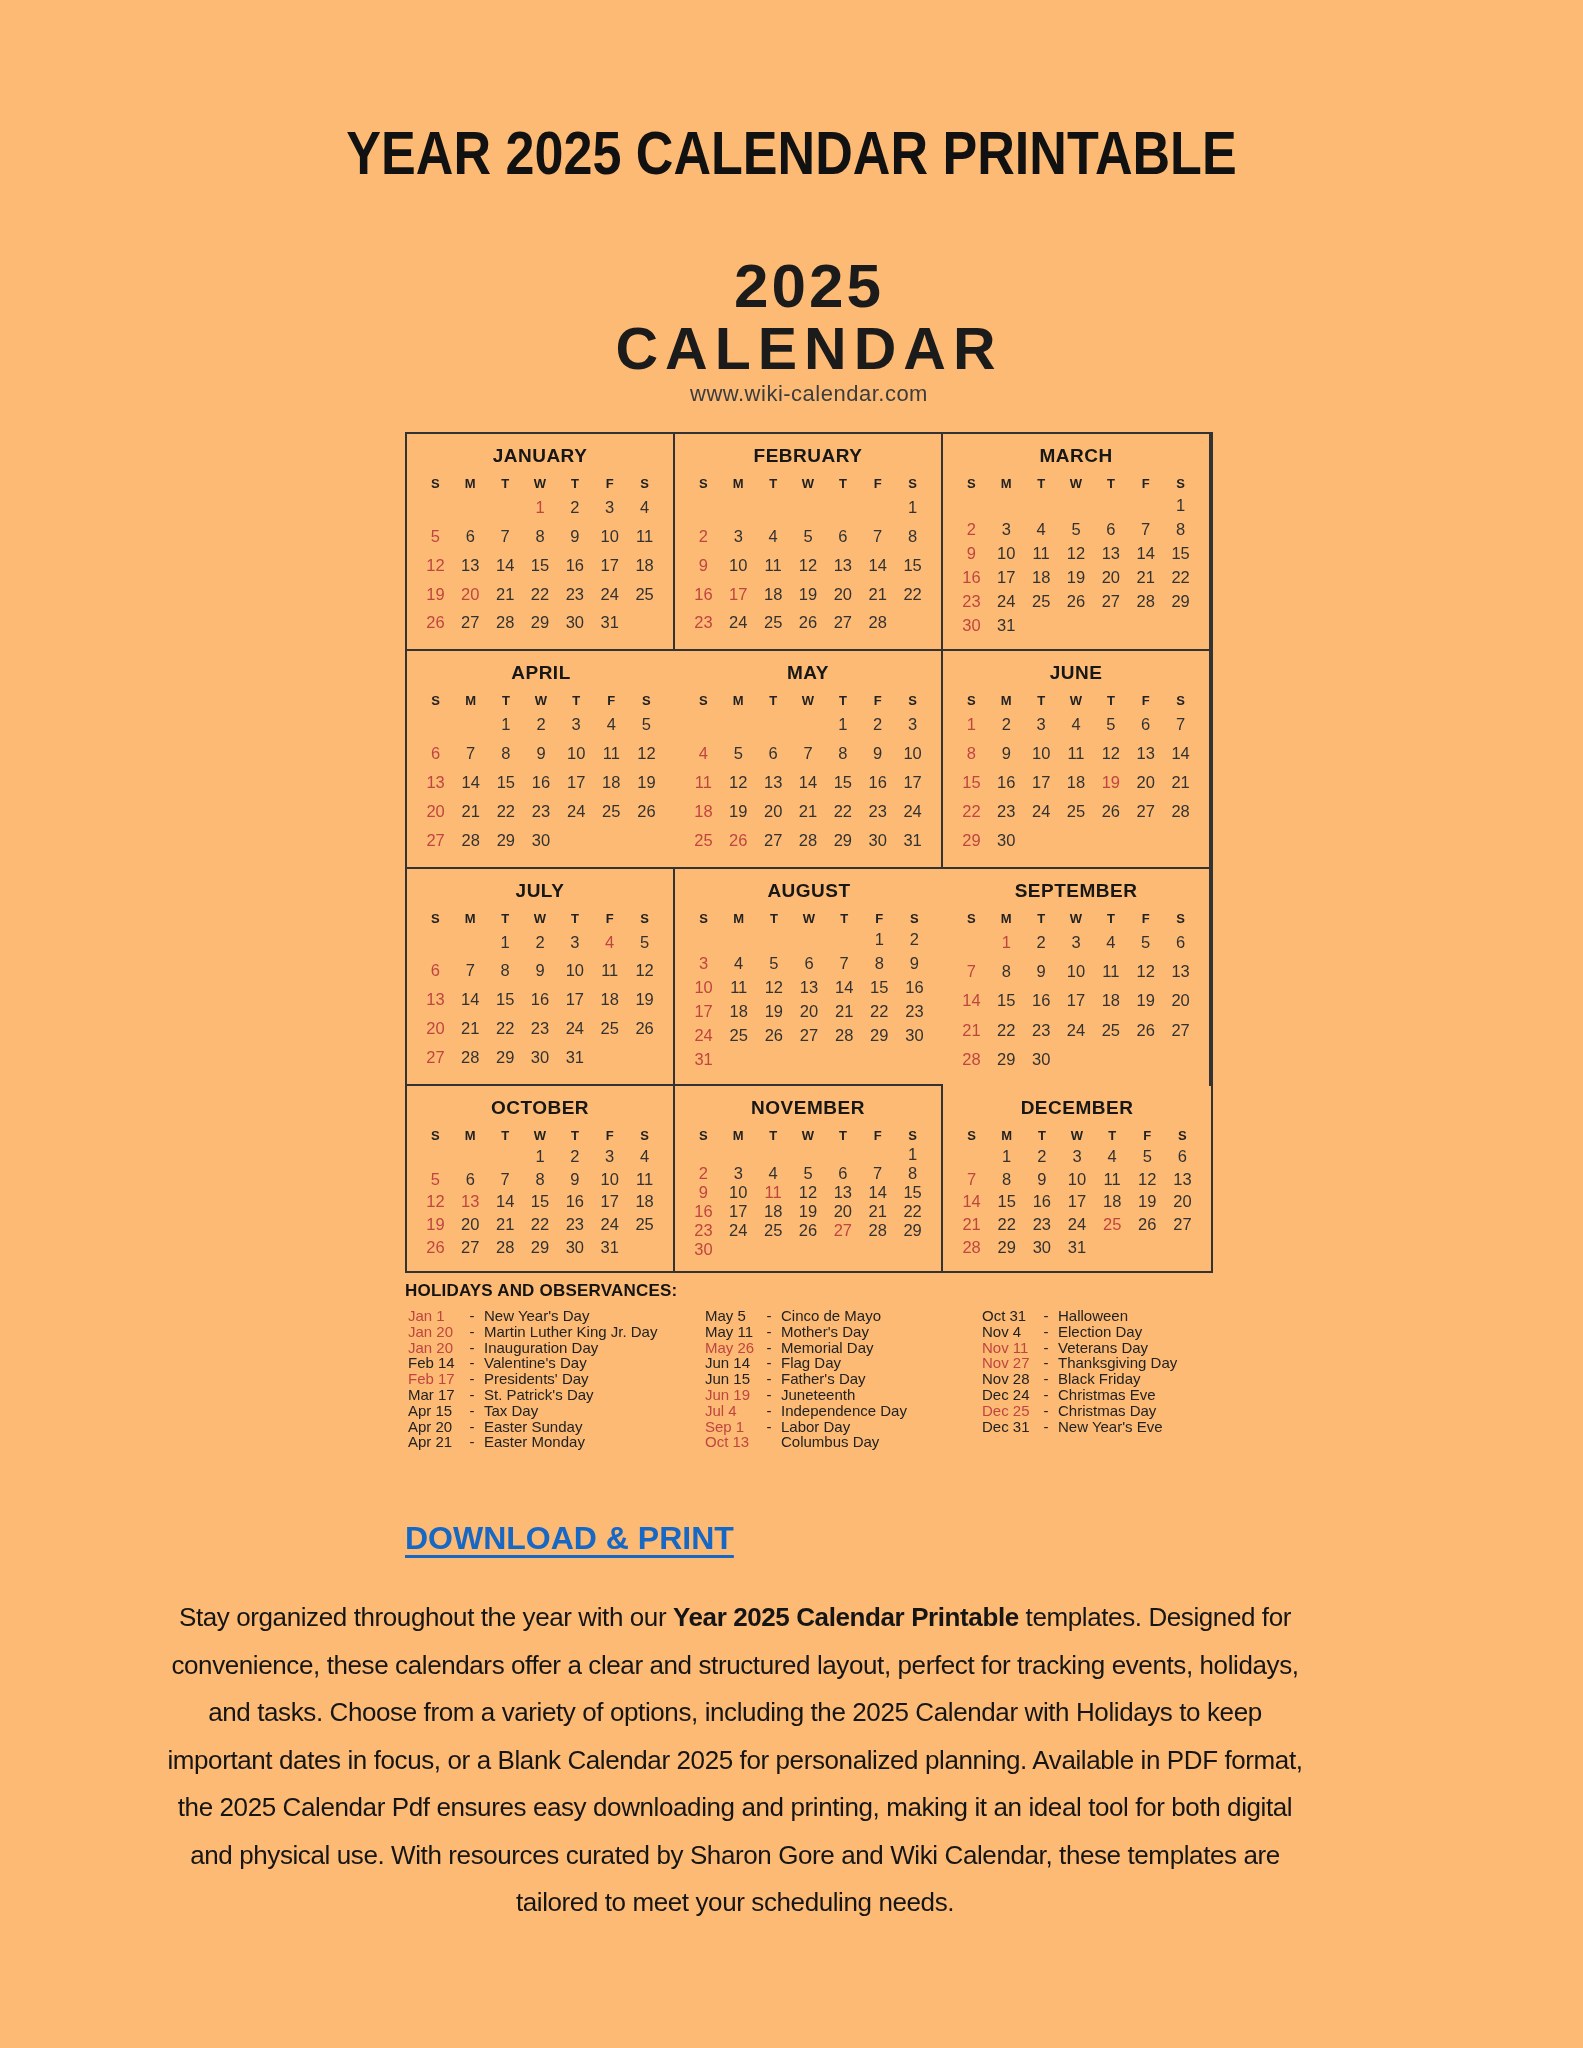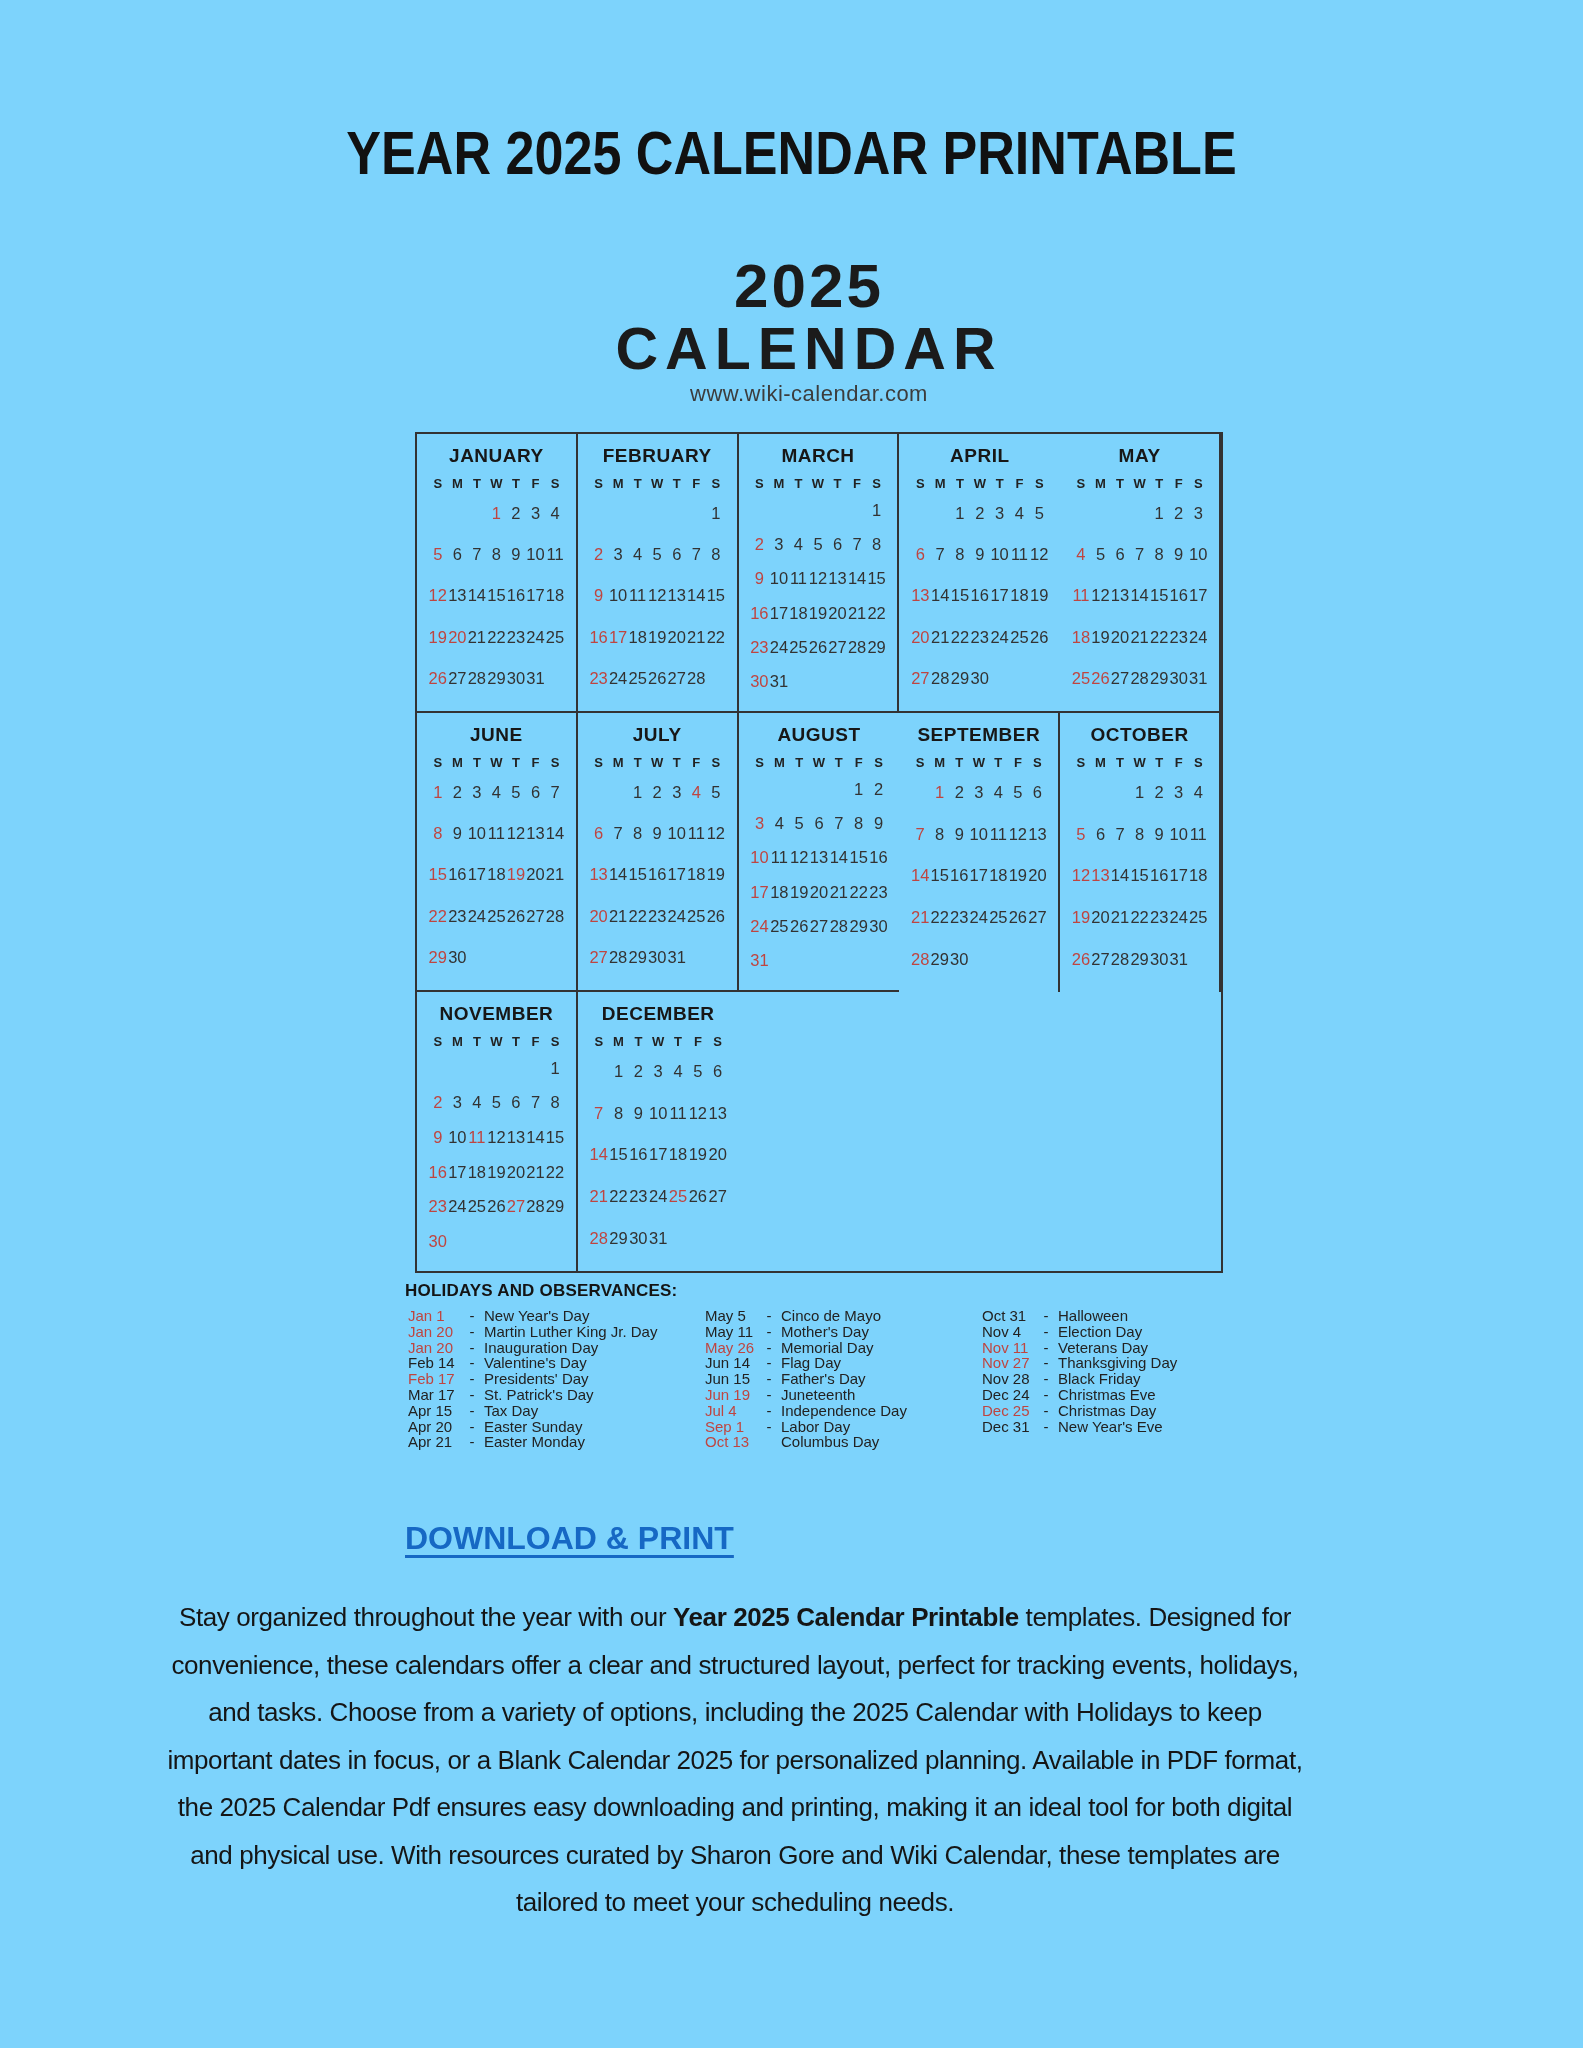--- a/index.html
+++ b/index.html
@@ -1,33 +1,33 @@
 <!DOCTYPE html>
 <html style="--red: #bf4540; --blue: #1668c4; --ink: #1d1d1d; --border: #333333; --gray: #3c3c3c;"><head>
 <meta charset="utf-8">
 <style>
   :root{
     --red:#bf4540; --blue:#1668c4; --ink:#1d1d1d; --border:#333333; --gray:#3c3c3c;
   }
   html,body{margin:0;padding:0;background:#ffffff;}
-  .page{position:relative;width:1583px;height:2048px;background:#7dd3fc;overflow:hidden;
+  .page{position:relative;width:1583px;height:2048px;background:#fdba74;overflow:hidden;
         font-family:"Liberation Sans","DejaVu Sans",sans-serif;color:var(--ink);}
 
   .page-title{position:absolute;top:120px;left:0;width:100%;margin:0;text-align:center;
     font-size:62px;line-height:66px;font-weight:700;color:#111;
     transform:scaleX(.84);transform-origin:50% 50%;white-space:nowrap;}
 
   .logo{position:absolute;left:405px;top:254px;width:808px;text-align:center;color:#1b1b1b;}
   .logo-year{font-size:62px;line-height:64px;font-weight:700;letter-spacing:3px;}
   .logo-word{font-size:59px;line-height:62px;font-weight:700;letter-spacing:7px;margin-top:0;}
   .logo-url{font-size:22px;line-height:24px;color:var(--gray);letter-spacing:.5px;margin-top:2px;}
 
-  .cal-table{position:absolute;left:415px;top:432px;width:808px;height:841px;
+  .cal-table{position:absolute;left:405px;top:432px;width:808px;height:841px;
     box-sizing:border-box;border:2px solid var(--border);
-    display:grid;grid-template-columns:repeat(5,1fr);grid-template-rows:repeat(3,1fr);}
+    display:grid;grid-template-columns:repeat(3,1fr);grid-template-rows:repeat(3,1fr);}
   .month{box-sizing:border-box;border-right:2px solid var(--border);border-bottom:2px solid var(--border);
     padding:11px 11px 12px;display:flex;flex-direction:column;}
   .month:nth-child(4n){border-right:none;}
   .month:nth-child(n+9){border-bottom:none;}
   .mname{text-align:center;font-size:19px;line-height:22px;font-weight:700;letter-spacing:.5px;color:#171717;}
   .wrow{display:grid;grid-template-columns:repeat(7,1fr);margin-top:9px;}
   .wrow span{text-align:center;font-size:13px;font-weight:700;color:#222;}
   .dates{flex:1;display:flex;flex-direction:column;justify-content:space-around;margin-top:2px;}
   .week{display:grid;grid-template-columns:repeat(7,1fr);}
   .day{text-align:center;font-size:16.5px;color:#323232;}

